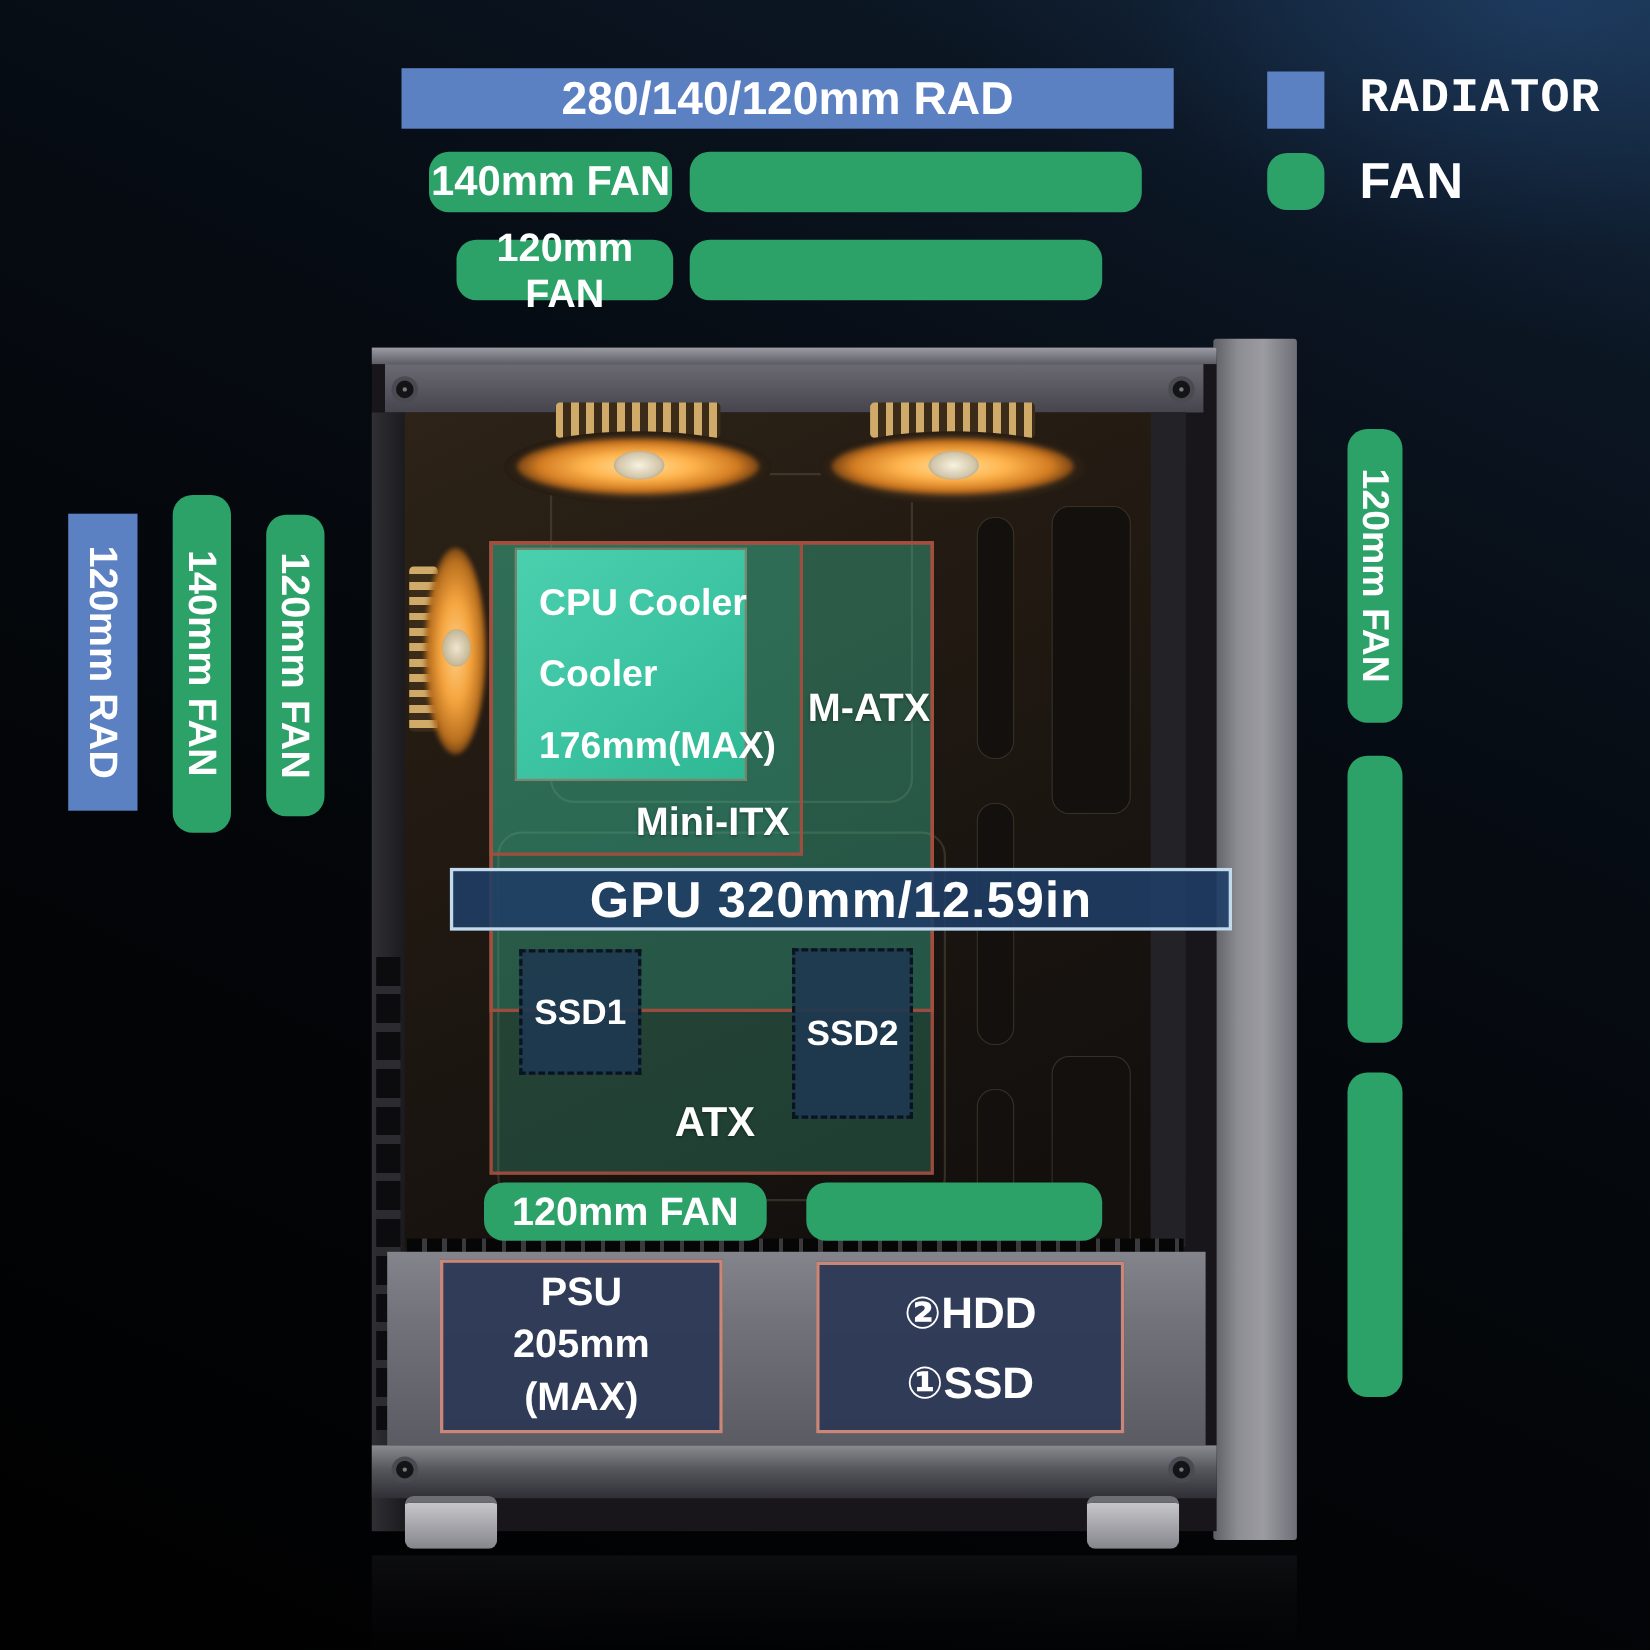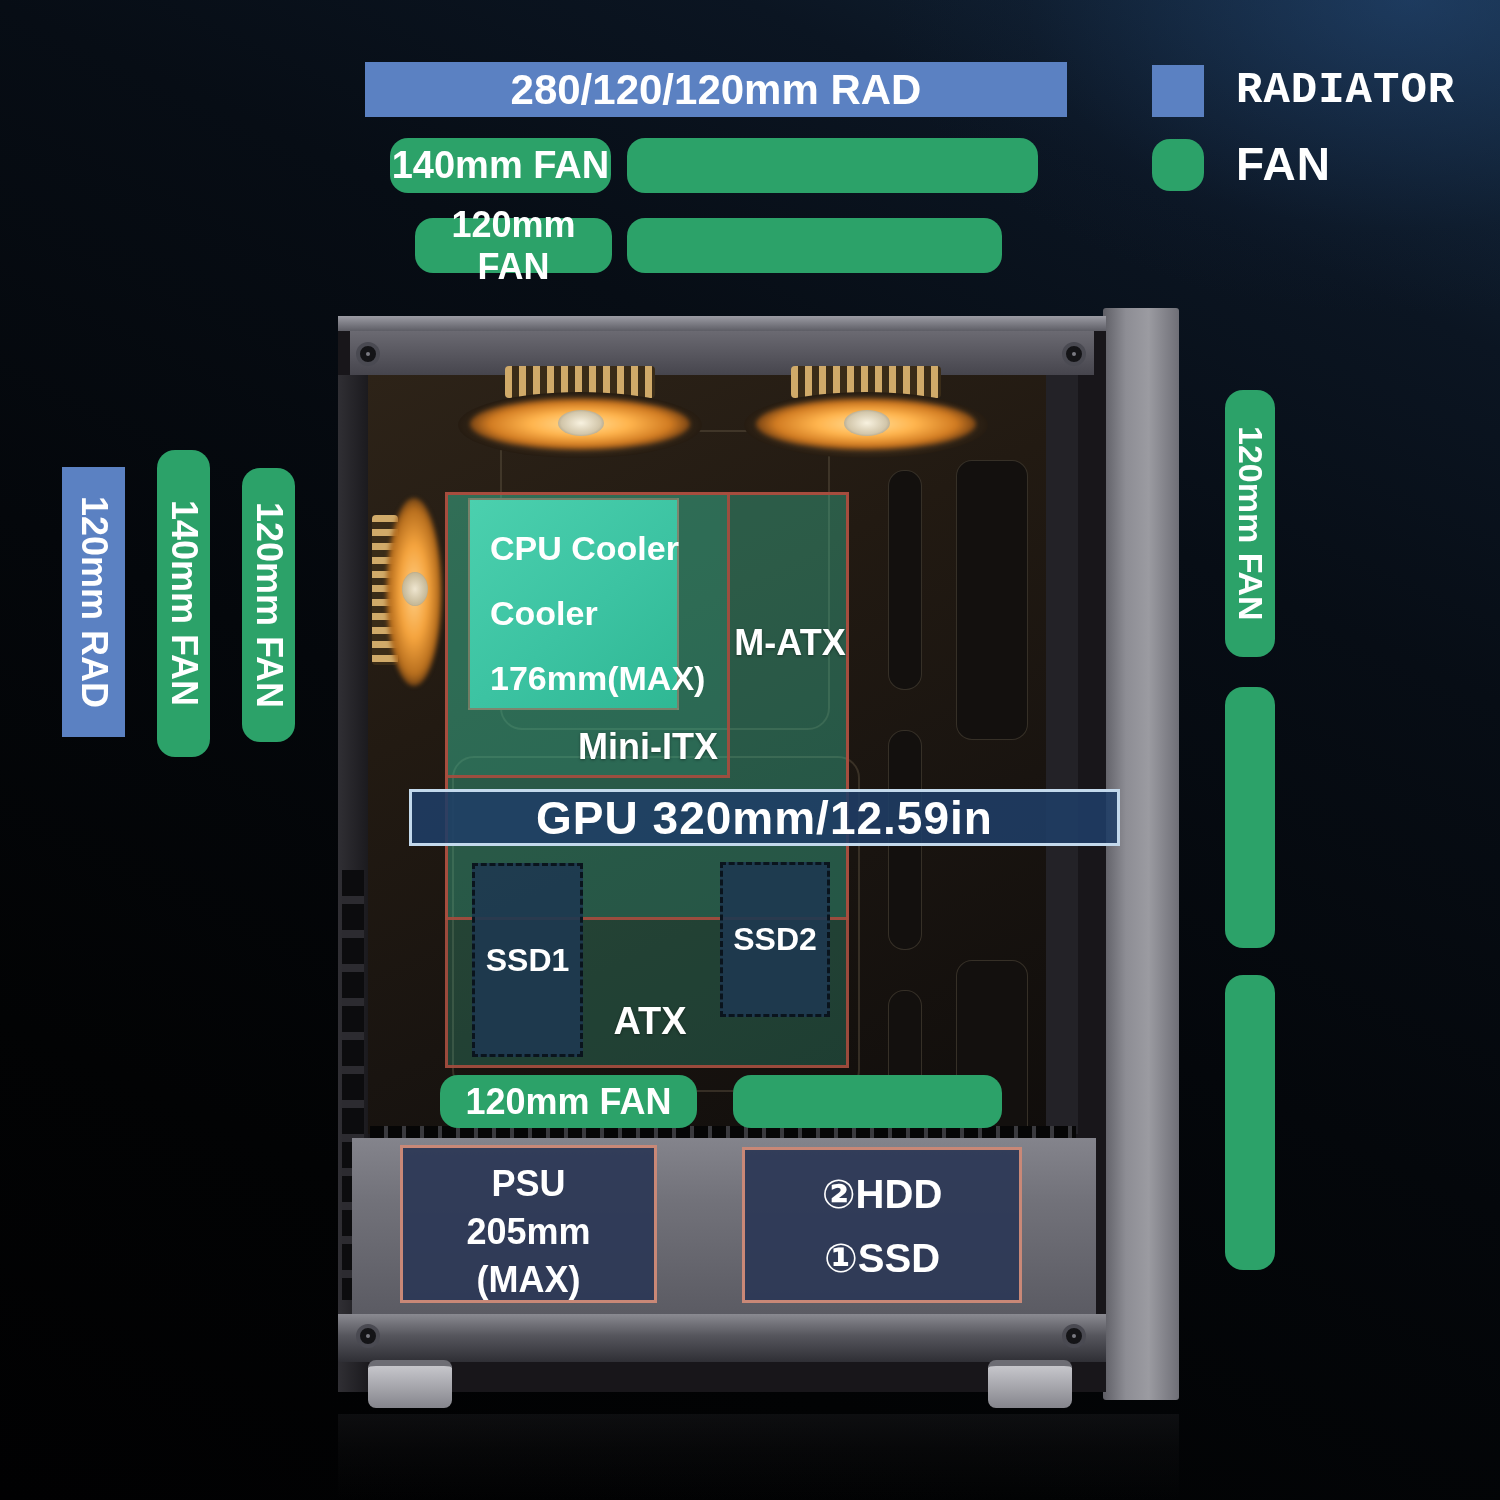--- a/index.html
+++ b/index.html
@@ -107,21 +107,21 @@
               background:linear-gradient(180deg,#8a8a91 0%, #56565d 45%, #2f2f35 100%);"></div>
   <div class="abs screw" style="left:356px; top:1324px;"></div>
   <div class="abs screw" style="left:1062px; top:1324px;"></div>
   <div class="abs foot" style="left:368px; top:1360px; width:84px; height:48px;"></div>
   <div class="abs foot" style="left:988px; top:1360px; width:84px; height:48px;"></div>
 
   <div class="abs" style="left:338px; top:1414px; width:841px; height:86px; opacity:0.32;
               background:linear-gradient(180deg,#26262a 0%, #121214 40%, transparent 100%);"></div>
 
   <div class="abs bar bar-blue" style="left:365px; top:62px; width:702px; height:55px; font-size:42px;">
-    <span>280/120/120mm RAD</span>
+    <span>280/140/120mm RAD</span>
   </div>
   <div class="abs bar bar-green" style="left:390px; top:138px; width:221px; height:55px; font-size:38px;">
     <span>140mm FAN</span>
   </div>
   <div class="abs bar bar-green" style="left:627px; top:138px; width:411px; height:55px;"></div>
   <div class="abs bar bar-green" style="left:415px; top:218px; width:197px; height:55px; font-size:36px;">
     <span>120mm FAN</span>
   </div>
   <div class="abs bar bar-green" style="left:627px; top:218px; width:375px; height:55px;"></div>
 
@@ -167,33 +167,33 @@
     <span>Mini-ITX</span>
   </div>
   <div class="abs zone-label" style="left:598px; top:1000px; width:104px; font-size:38px;">
     <span>ATX</span>
   </div>
 
   <div class="abs gpu-bar" style="left:366px; top:789px; width:711px; height:57px;">
     <span>GPU 320mm/12.59in</span>
   </div>
 
-  <div class="abs ssd-box" style="left:472px; top:863px; width:111px; height:194px;">
+  <div class="abs ssd-box" style="left:472px; top:863px; width:111px; height:114px;">
     <span>SSD1</span>
   </div>
   <div class="abs ssd-box" style="left:720px; top:862px; width:110px; height:155px;">
     <span>SSD2</span>
   </div>
 
   <div class="abs bar bar-green" style="left:440px; top:1075px; width:257px; height:53px; font-size:36px;">
     <span>120mm FAN</span>
   </div>
   <div class="abs bar bar-green" style="left:733px; top:1075px; width:269px; height:53px;"></div>
 
-  <div class="abs navy-box" style="left:400px; top:1145px; width:257px; height:158px; font-size:36px; line-height:48px; padding-top:12px;">
+  <div class="abs navy-box" style="left:400px; top:1145px; width:257px; height:158px; font-size:36px; line-height:48px; padding-top:2px;">
     <div>PSU</div>
     <div>205mm</div>
     <div>(MAX)</div>
   </div>
 
   <div class="abs navy-box" style="left:742px; top:1147px; width:280px; height:156px; font-size:40px; line-height:64px; padding-top:12px;">
     <div>②HDD</div>
     <div>①SSD</div>
   </div>
 

